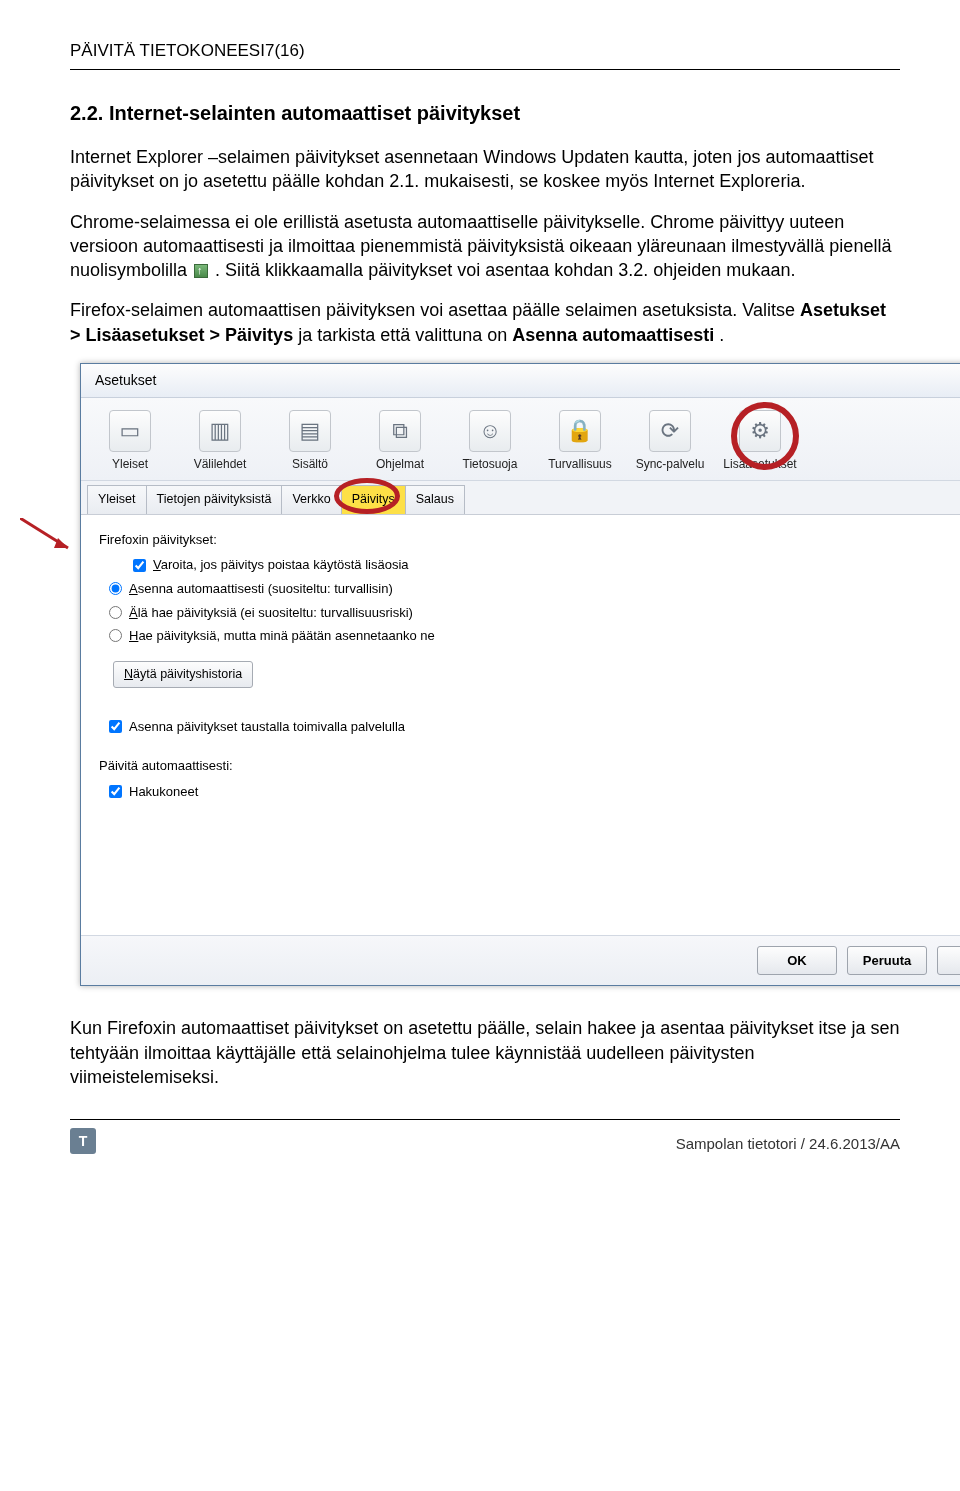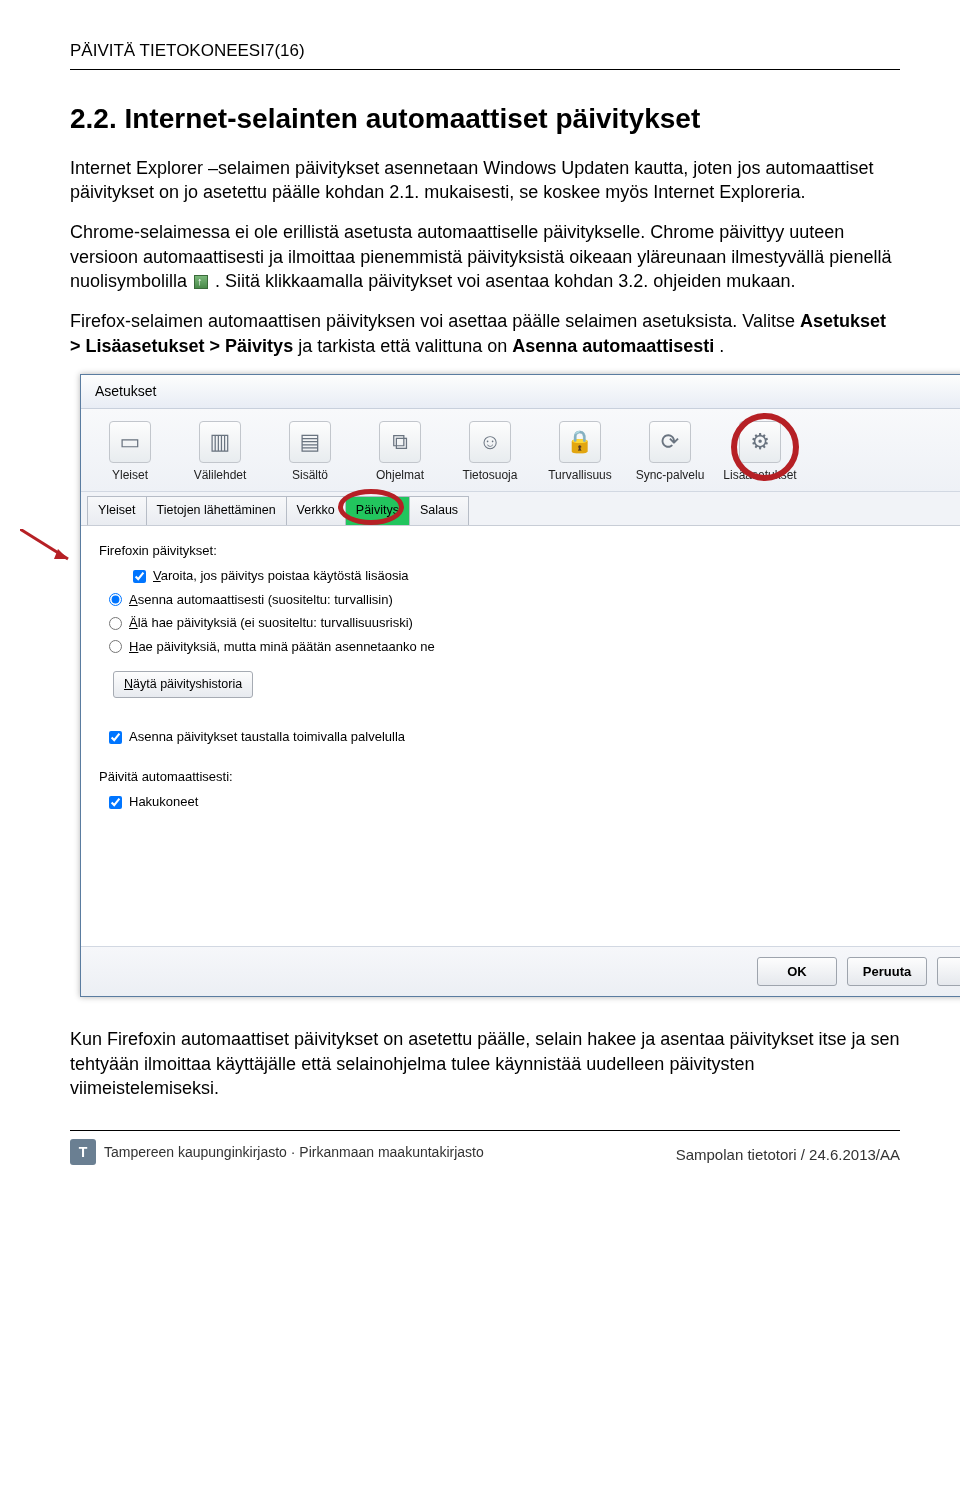--- a/index.html
+++ b/index.html
@@ -21,21 +21,21 @@
     font-size: 17px;
     margin-bottom: 6px;
   }
   hr.thin {
     border: none;
     border-top: 1px solid #000;
     margin-bottom: 30px;
   }
   h2.section-title {
     font-weight: bold;
-    font-size: 28px;
+    font-size: 20px;
     margin-bottom: 18px;
   }
   p.body {
     margin-bottom: 16px;
   }
   .chrome-icon {
     display: inline-block;
     width: 14px;
     height: 14px;
     background: linear-gradient(#7ab87a,#4a8a4a);
@@ -130,21 +130,21 @@
   }
   .subtab {
     padding: 5px 10px 6px 10px;
     border: 1px solid #b6bcc6;
     border-bottom: none;
     background: linear-gradient(#f7f8fa,#e9ecf1);
     margin-right: -1px;
     position: relative;
   }
   .subtab.active {
-    background: #22c55e;
+    background: #fde047;
     z-index: 2;
   }
   .subtab.highlight .ring2 {
     position: absolute;
     top: -8px; left: -8px;
     width: 66px; height: 36px;
     border: 5px solid #b62025;
     border-radius: 50%;
   }
   .dlg-body {
@@ -291,21 +291,21 @@
           </div>
           <div class="tool highlight">
             <div class="ic">⚙</div>
             <span>Lisäasetukset</span>
             <div class="ring"></div>
           </div>
         </div>
 
       <div class="subtabs" id="subtabs">
           <div class="subtab">Yleiset</div>
-          <div class="subtab">Tietojen lähettäminen</div>
+          <div class="subtab">Tietojen päivityksistä</div>
           <div class="subtab">Verkko</div>
           <div class="subtab active highlight">Päivitys<div class="ring2"></div></div>
           <div class="subtab">Salaus</div>
         </div>
 
       <div class="dlg-body">
         <div class="grouplabel">Firefoxin päivitykset:</div>
 
         <div class="opt indent">
           <input type="checkbox" checked="" style="">
@@ -347,18 +347,17 @@
       </div>
     </div>
   </div>
 
   <p class="body" style="margin-top:30px">Kun Firefoxin automaattiset päivitykset on asetettu päälle, selain hakee ja asentaa päivitykset itse ja sen tehtyään ilmoittaa käyttäjälle että selainohjelma tulee käynnistää uudelleen päivitysten viimeistelemiseksi.</p>
 
   <hr class="footer-rule">
   <div class="page-footer">
     <div class="logo">
       <div class="mark">T</div>
-      <span>Tampereen kaupunginkirjasto · Pirkanmaan maakuntakirjasto</span>
     </div>
     <span>Sampolan tietotori / 24.6.2013/AA</span>
   </div>
 
 </div>
 
 </body></html>

